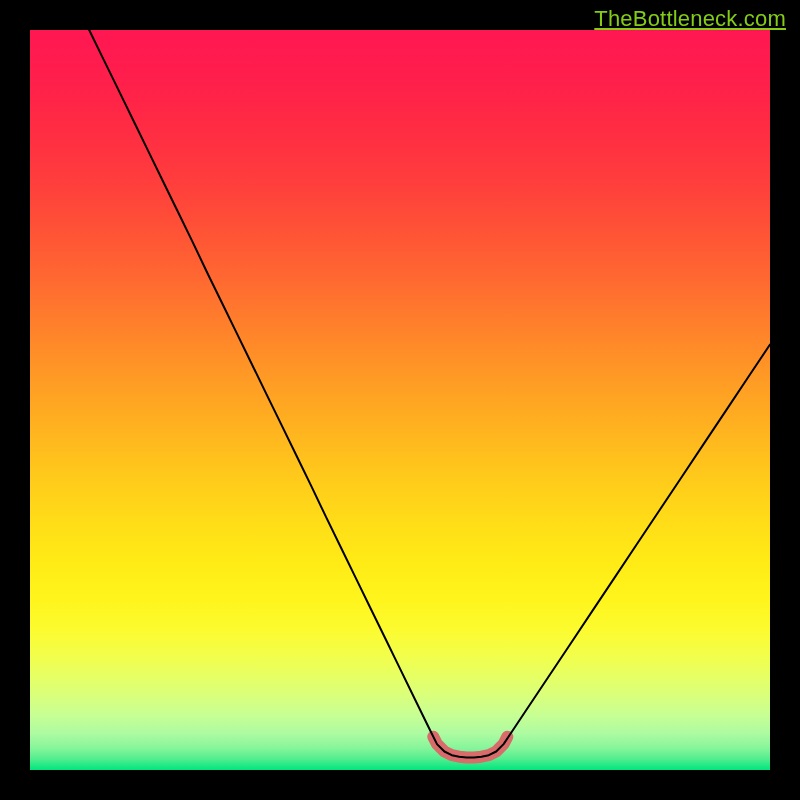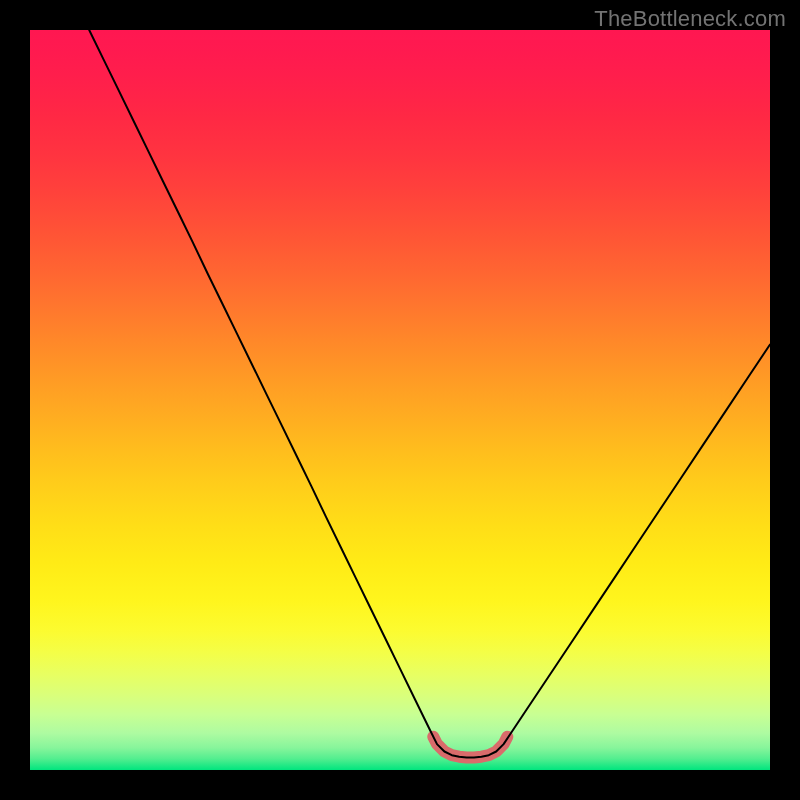--- a/index.html
+++ b/index.html
@@ -31,25 +31,26 @@
     position: absolute;
     left: 0;
     top: 0;
     width: 100%;
     height: 100%;
   }
   .watermark {
     position: absolute;
     top: 6px;
     right: 14px;
-    color: #737373;
+    color: #84cc16;
     font-size: 22px;
     font-weight: 500;
     letter-spacing: 0.2px;
     user-select: none;
+    text-decoration: underline;
   }
   svg.curve-layer {
     position: absolute;
     left: 0;
     top: 0;
     width: 100%;
     height: 100%;
   }
 </style>
 </head>

